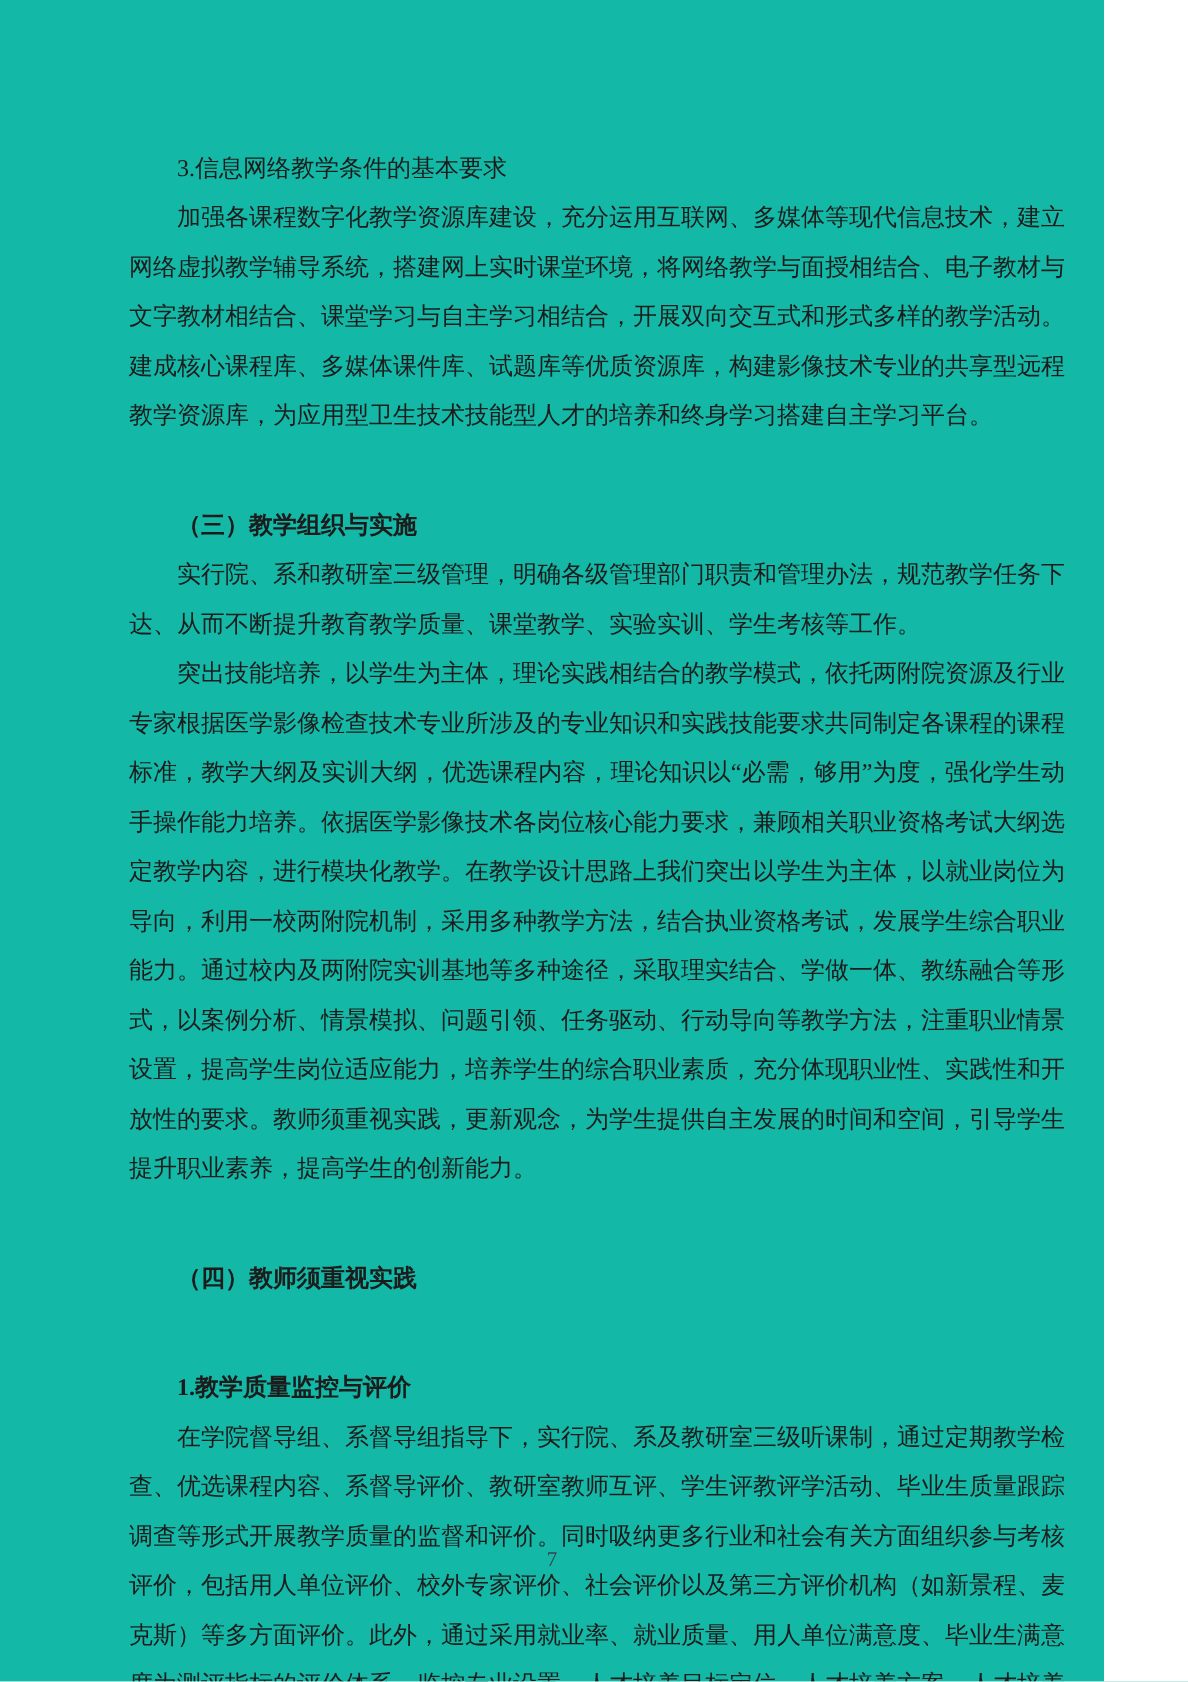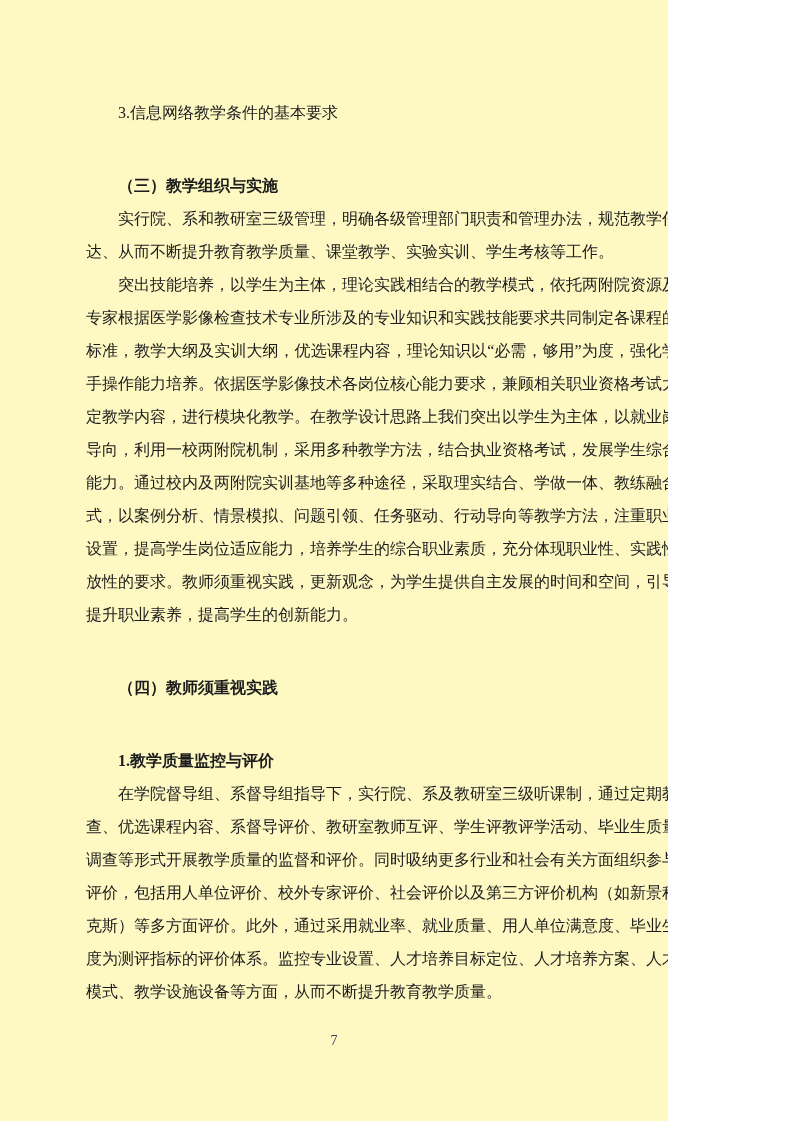--- a/index.html
+++ b/index.html
@@ -2,23 +2,23 @@
 <html><head>
 <meta charset="utf-8">
 <style>
   html, body {
     margin: 0;
     padding: 0;
     background: #ffffff;
   }
   .page {
     position: relative;
-    width: 668px;
+    width: 736px;
     height: 1121px;
-    background: #fef9c3;
+    background: #14b8a6;
     overflow: hidden;
     font-family: "Liberation Serif", "DejaVu Serif", serif;
   }
   .content {
     position: absolute;
     left: 86px;
     top: 96px;
     width: 624px;
     font-size: 16px;
     line-height: 33px;
@@ -50,20 +50,21 @@
     line-height: 22px;
     color: #3a4250;
   }
 </style>
 </head>
 <body>
 
 <div class="page">
   <div class="content">
     <p class="block subheading">3.信息网络教学条件的基本要求</p>
+    <p class="block">加强各课程数字化教学资源库建设，充分运用互联网、多媒体等现代信息技术，建立网络虚拟教学辅导系统，搭建网上实时课堂环境，将网络教学与面授相结合、电子教材与文字教材相结合、课堂学习与自主学习相结合，开展双向交互式和形式多样的教学活动。建成核心课程库、多媒体课件库、试题库等优质资源库，构建影像技术专业的共享型远程教学资源库，为应用型卫生技术技能型人才的培养和终身学习搭建自主学习平台。</p>
     <p class="block heading">（三）教学组织与实施</p>
     <p class="block">实行院、系和教研室三级管理，明确各级管理部门职责和管理办法，规范教学任务下达、从而不断提升教育教学质量、课堂教学、实验实训、学生考核等工作。</p>
     <p class="block">突出技能培养，以学生为主体，理论实践相结合的教学模式，依托两附院资源及行业专家根据医学影像检查技术专业所涉及的专业知识和实践技能要求共同制定各课程的课程标准，教学大纲及实训大纲，优选课程内容，理论知识以“必需，够用”为度，强化学生动手操作能力培养。依据医学影像技术各岗位核心能力要求，兼顾相关职业资格考试大纲选定教学内容，进行模块化教学。在教学设计思路上我们突出以学生为主体，以就业岗位为导向，利用一校两附院机制，采用多种教学方法，结合执业资格考试，发展学生综合职业能力。通过校内及两附院实训基地等多种途径，采取理实结合、学做一体、教练融合等形式，以案例分析、情景模拟、问题引领、任务驱动、行动导向等教学方法，注重职业情景设置，提高学生岗位适应能力，培养学生的综合职业素质，充分体现职业性、实践性和开放性的要求。教师须重视实践，更新观念，为学生提供自主发展的时间和空间，引导学生提升职业素养，提高学生的创新能力。</p>
     <p class="block heading">（四）教师须重视实践</p>
     <p class="block heading">1.教学质量监控与评价</p>
     <p class="block">在学院督导组、系督导组指导下，实行院、系及教研室三级听课制，通过定期教学检查、优选课程内容、系督导评价、教研室教师互评、学生评教评学活动、毕业生质量跟踪调查等形式开展教学质量的监督和评价。同时吸纳更多行业和社会有关方面组织参与考核评价，包括用人单位评价、校外专家评价、社会评价以及第三方评价机构（如新景程、麦克斯）等多方面评价。此外，通过采用就业率、就业质量、用人单位满意度、毕业生满意度为测评指标的评价体系。监控专业设置、人才培养目标定位、人才培养方案、人才培养模式、教学设施设备等方面，从而不断提升教育教学质量。</p>
   </div>
 
   <div class="page-number">7</div>
 </div>

